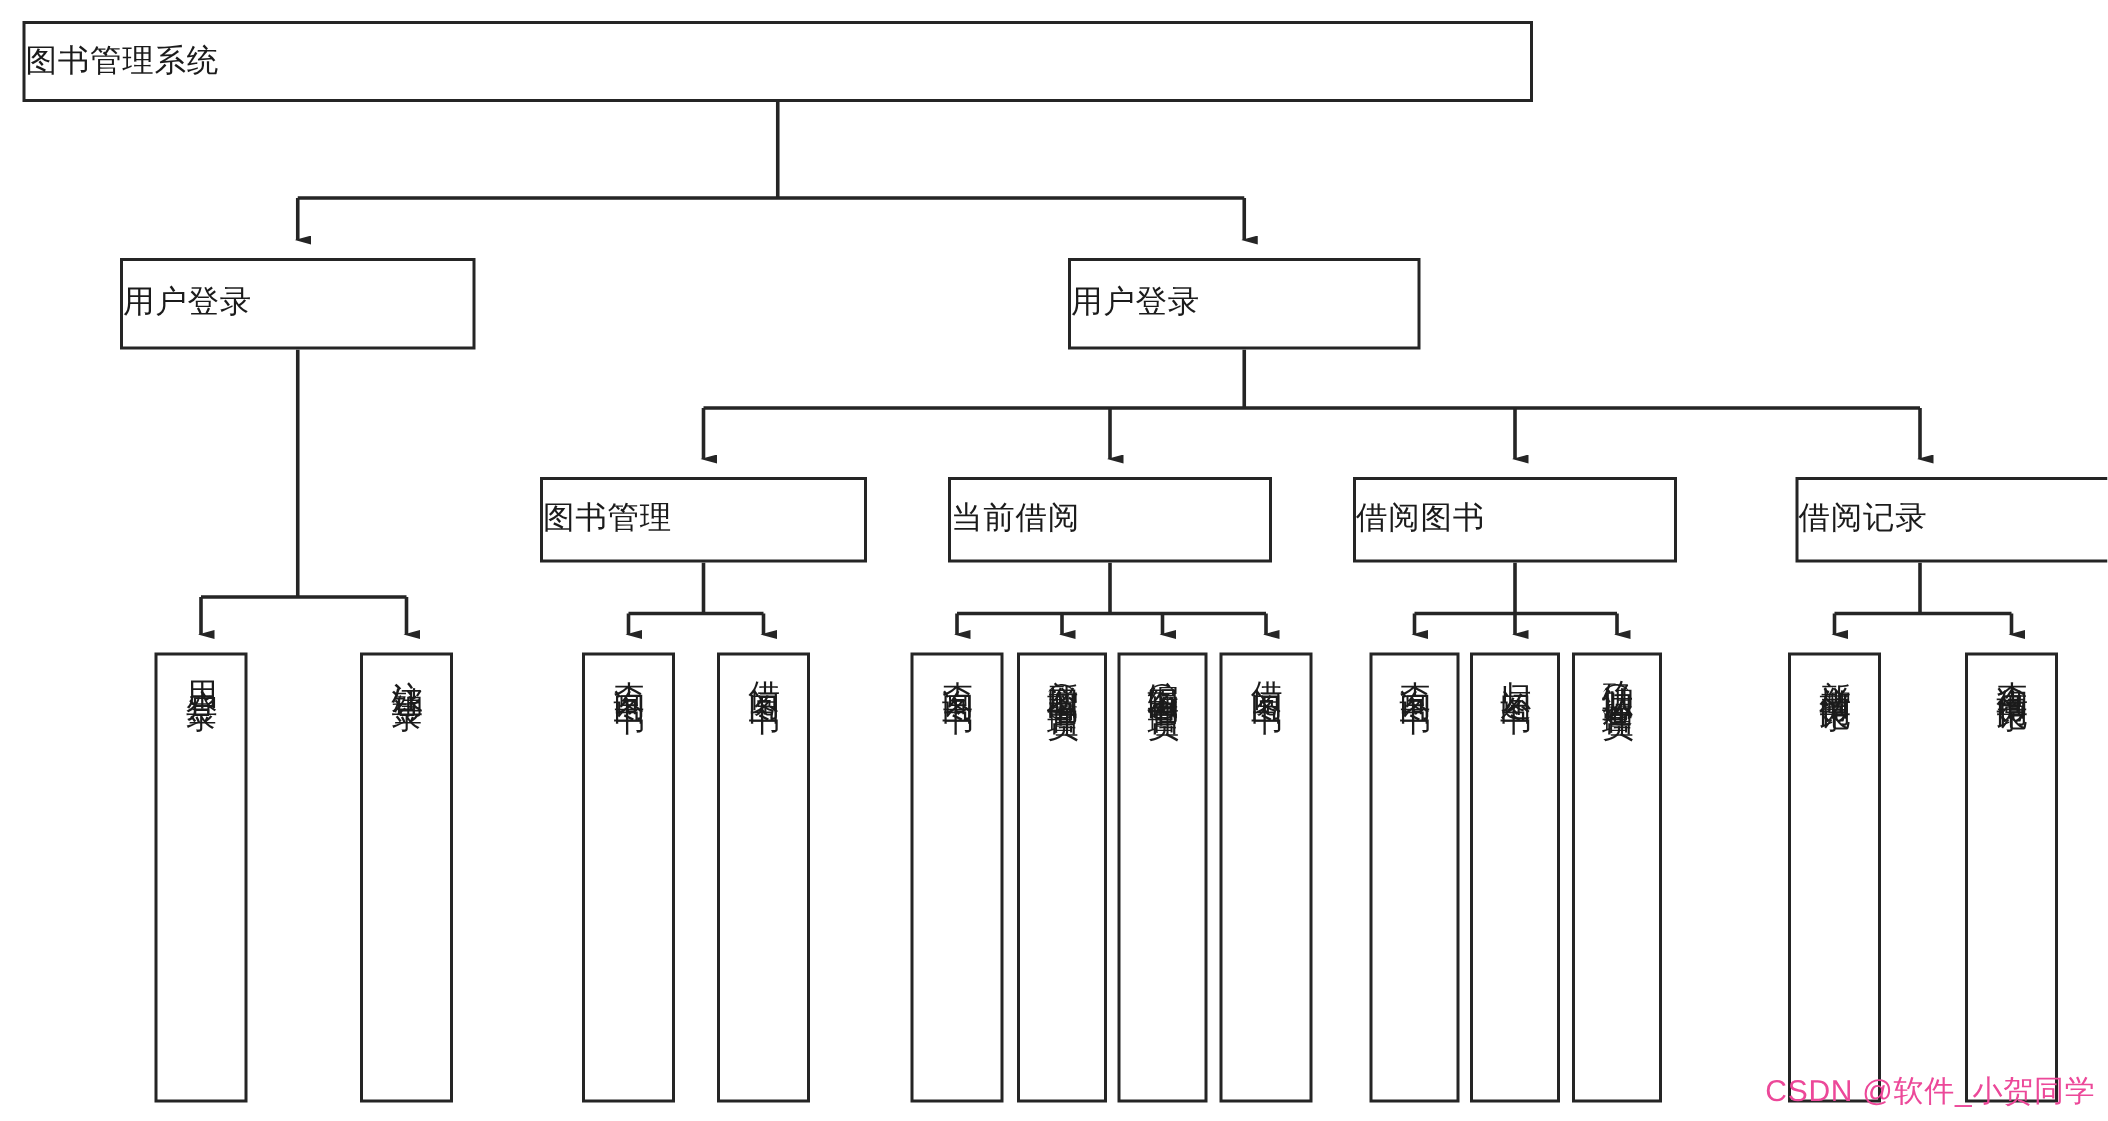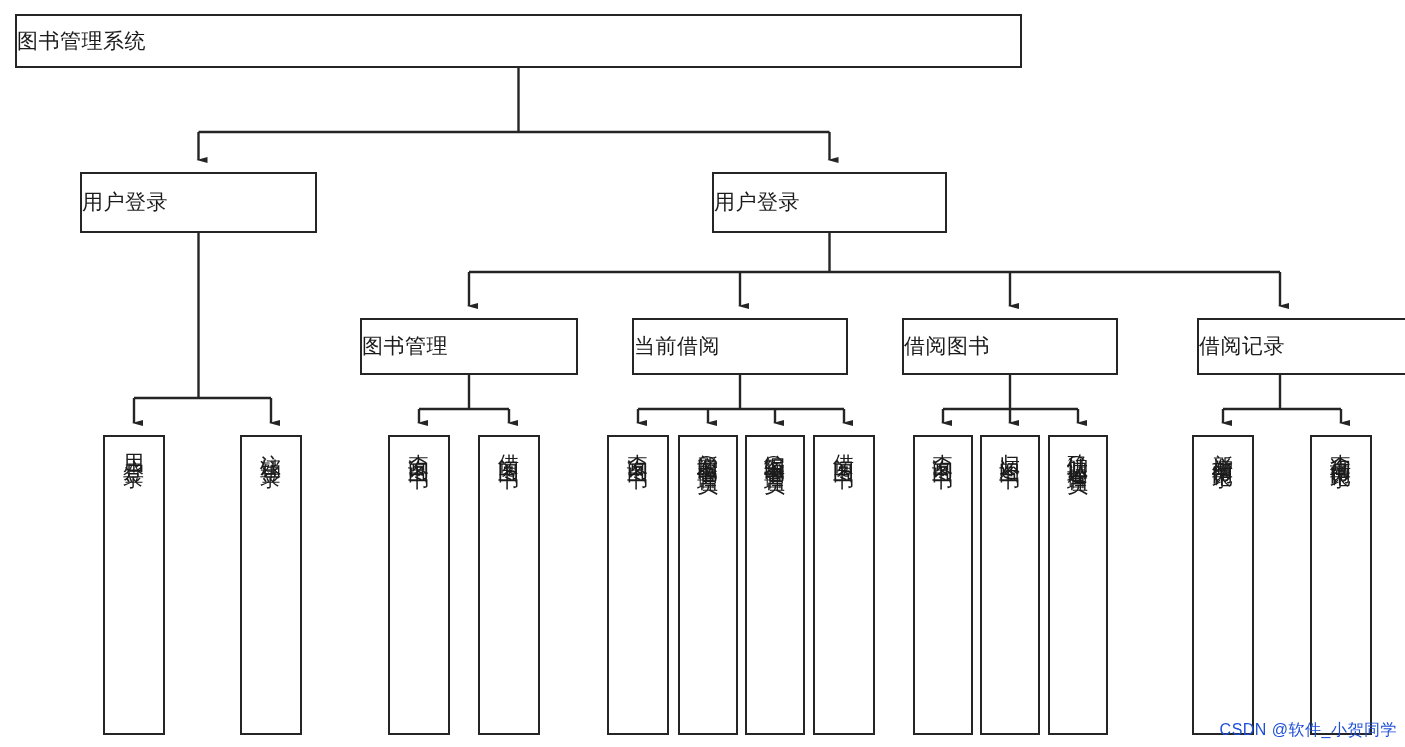--- a/index.html
+++ b/index.html
@@ -55,22 +55,22 @@
     font-size: 21px;
     line-height: 1;
   }
   .node.leaf-short .node-label {
     letter-spacing: 5px;
   }
   .watermark {
     position: absolute;
     right: 8px;
     bottom: 6px;
-    font-size: 16px;
-    color: #1d4ed8;
+    font-size: 20px;
+    color: #ec4899;
     letter-spacing: 0.5px;
     white-space: nowrap;
     font-family: "Liberation Sans", "DejaVu Sans", sans-serif;
   }
 </style>
 </head>
 <body>
 
 <div id="canvas">
 

